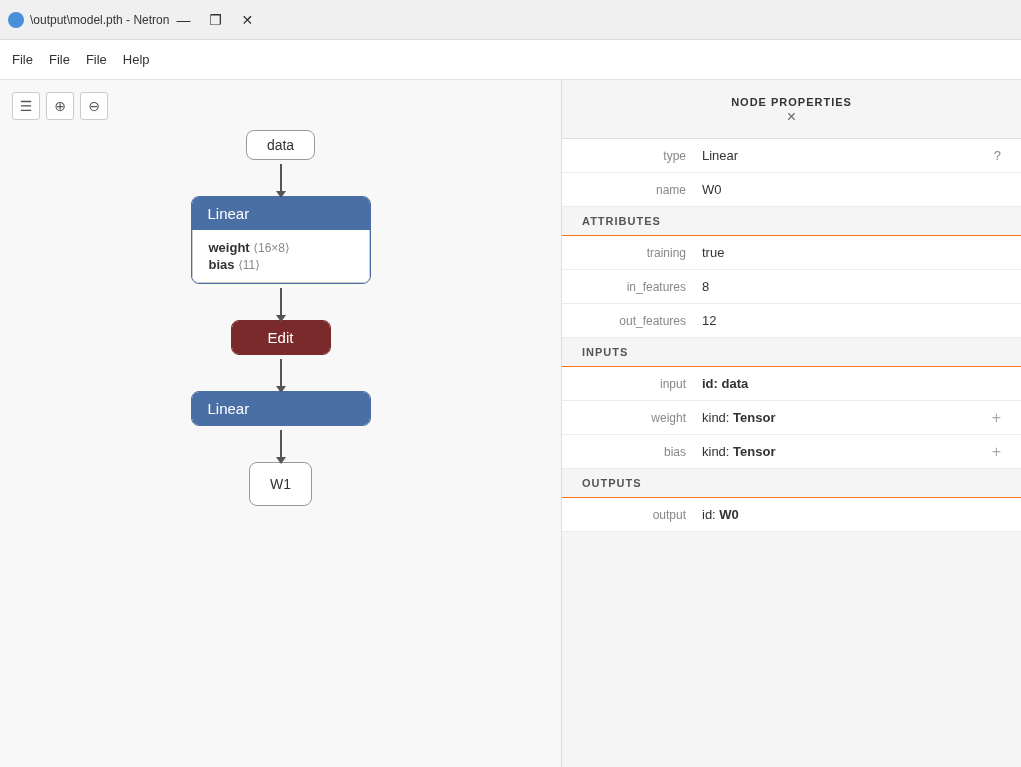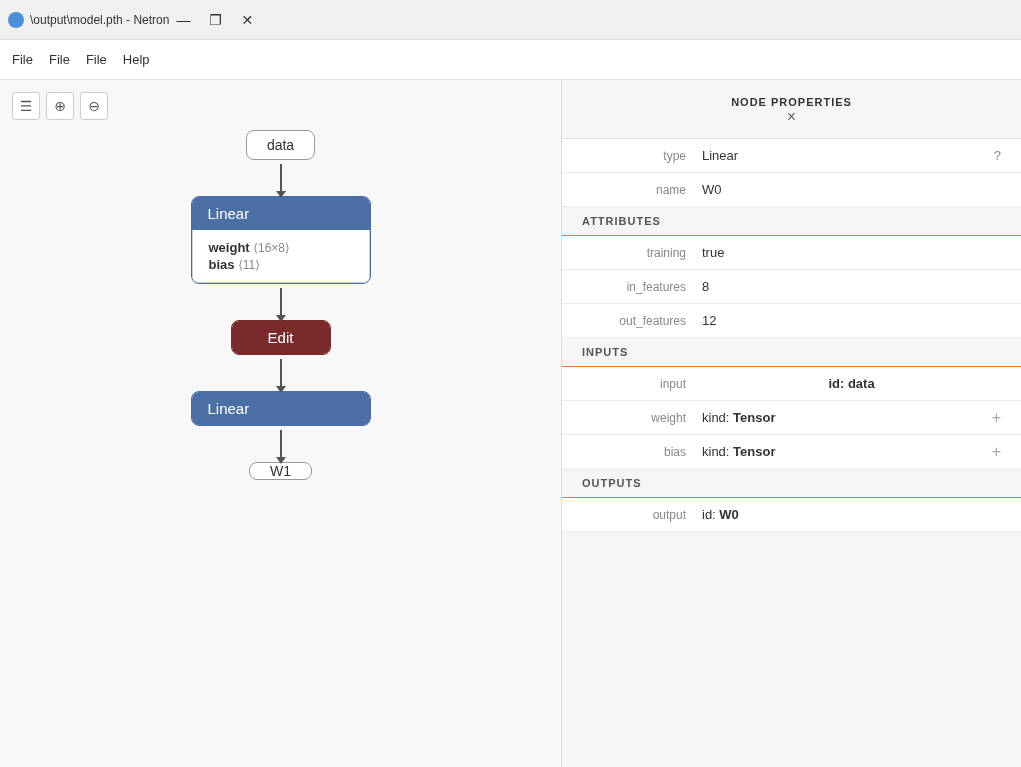--- a/index.html
+++ b/index.html
@@ -86,21 +86,21 @@
     .node-tanh {
       border: 1.5px solid #7a2a2a; border-radius: 8px; overflow: hidden;
       min-width: 100px; background: #7a2a2a;
     }
     .node-tanh-header {
       background: #7a2a2a; color: #fff; padding: 8px 20px;
       font-size: 15px; font-weight: 500; text-align: center;
     }
 
     .node-w1 {
-      border: 1.5px solid #999; border-radius: 8px; padding: 0 20px;
+      border: 1.5px solid #999; border-radius: 8px; padding: 13px 20px;
       background: #fff; font-size: 14px; color: #333;
     }
 
     .dim-text { font-size: 12px; color: #888; margin-top: 29px; }
 
     
     .right-panel {
       width: 460px; background: #f5f5f5; border-left: 1px solid #ddd;
       overflow-y: auto;
     }
@@ -120,21 +120,21 @@
     .prop-row {
       display: flex; align-items: center; padding: 7px 20px;
       border-bottom: 1px solid #ececec; background: #fff;
       min-height: 34px;
     }
     .prop-label {
       width: 120px; text-align: right; color: #888; font-size: 12px;
       padding-right: 16px; flex-shrink: 0;
     }
     .prop-value { color: #333; font-size: 13px; flex: 1; }
-    .prop-value.bold { font-weight: 600; text-align: center; }
+    .prop-value.bold { font-weight: 600; }
     .prop-help {
       color: #888; font-size: 13px; cursor: pointer; margin-left: 8px;
     }
 
     .section-header {
       padding: 8px 20px; font-size: 11px; font-weight: 700; color: #555;
       letter-spacing: 1px; text-transform: uppercase; background: #f5f5f5;
       border-bottom: 1px solid #f97316;
     }
 

